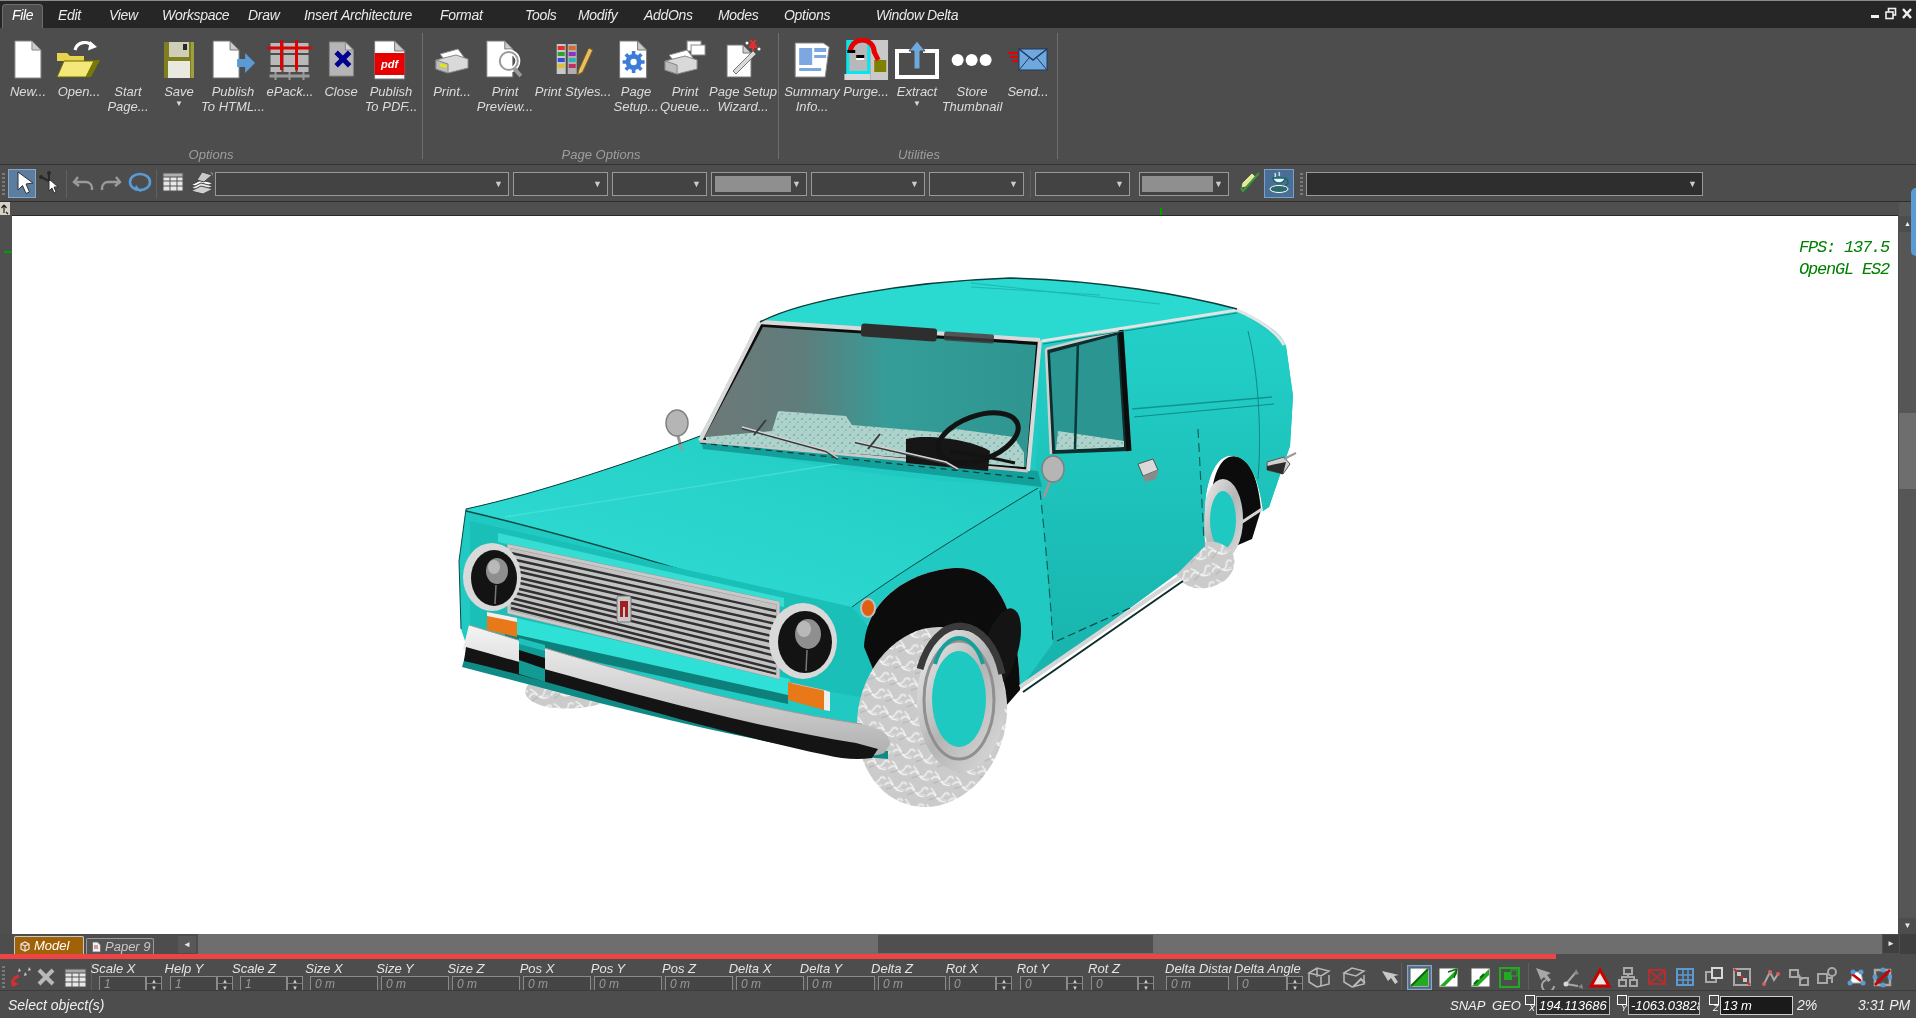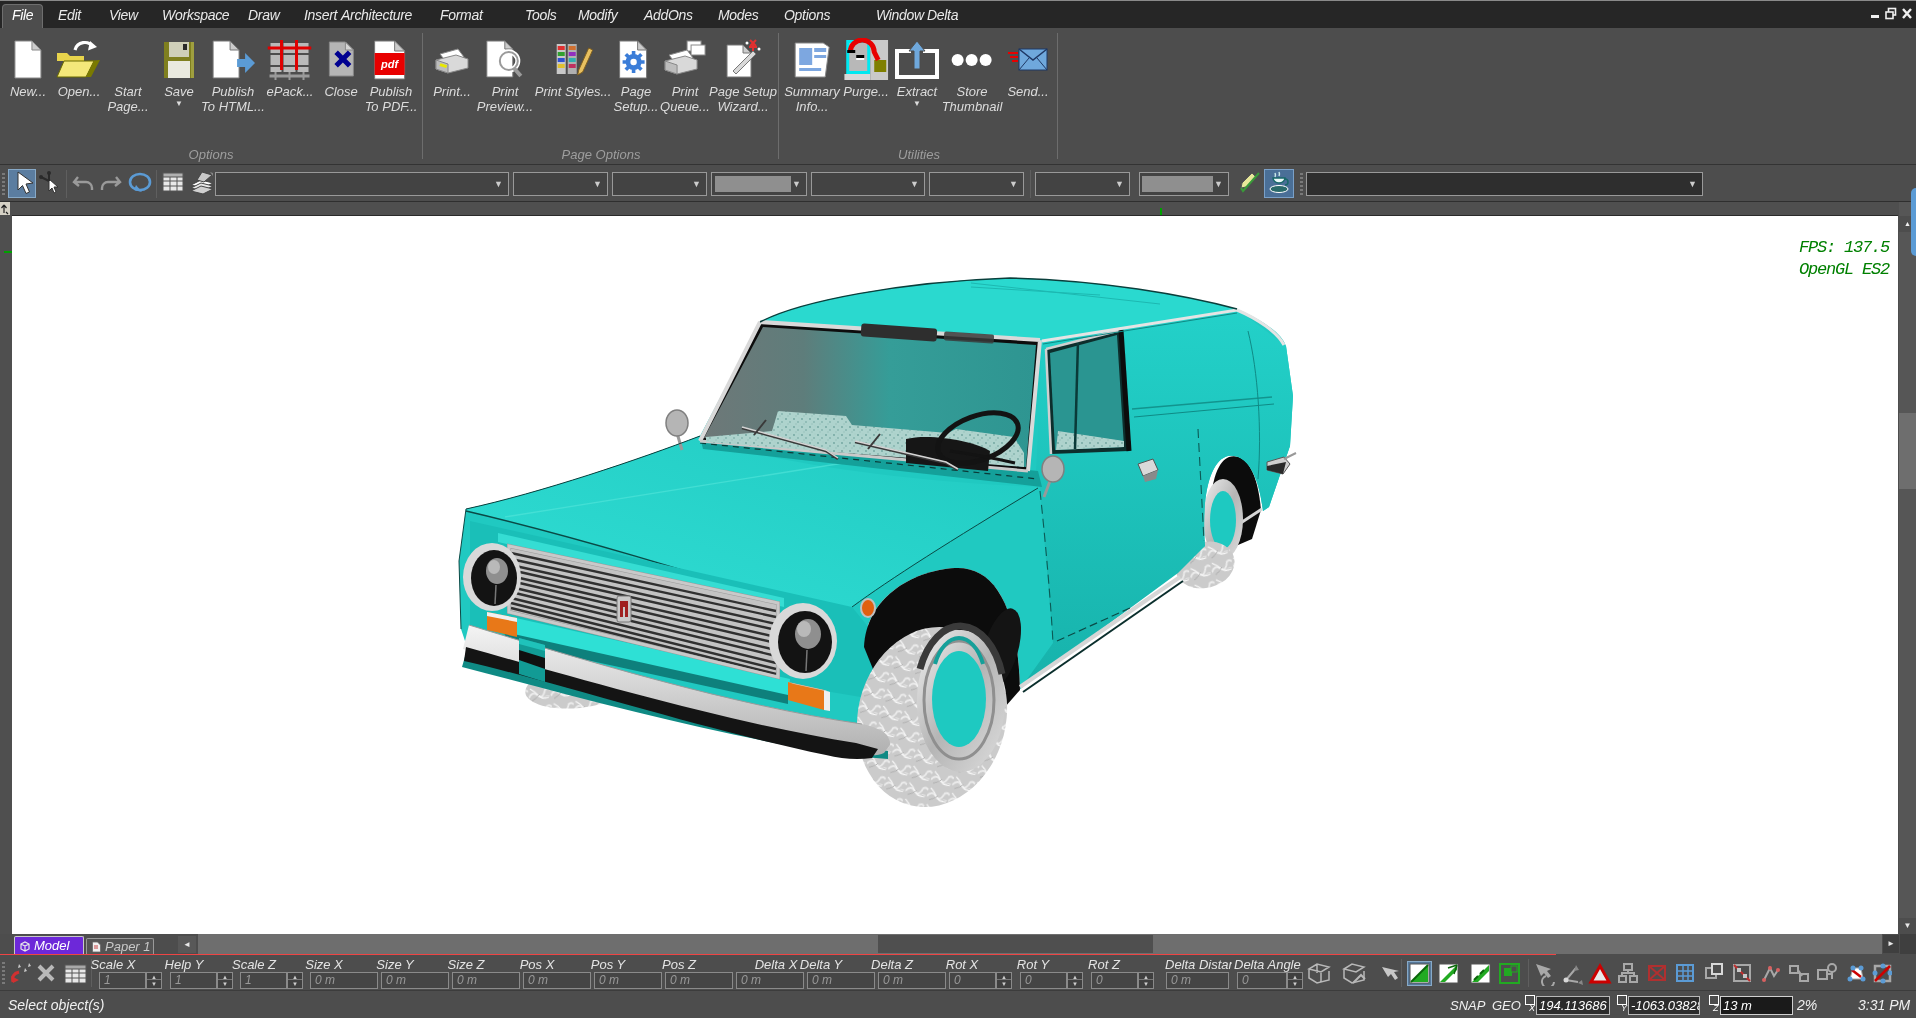--- a/index.html
+++ b/index.html
@@ -26,21 +26,21 @@
 #topstrip{position:absolute;left:0;top:202px;width:1916px;height:13px;background:#4f4f4f;}
 #leftstrip{position:absolute;left:0;top:202px;width:12px;height:733px;background:#4f4f4f;}
 #corner{position:absolute;left:0;top:202px;width:10px;height:13px;background:#d6d2c6;}
 #canvas{position:absolute;left:12px;top:215px;width:1886px;height:719px;background:#ffffff;border-top:1px solid #2a2a2a;}
 #fps{position:absolute;right:9px;top:21px;text-align:right;color:#008000;font-family:"Liberation Mono",monospace;font-size:17px;letter-spacing:-1.2px;line-height:22px;white-space:pre;}
 #vscroll{position:absolute;left:1899px;top:202px;width:17px;height:732px;background:#565656;}
 
 #tabbar{position:absolute;left:0;top:934px;width:1916px;height:20px;background:#4d4d4d;}
 #tabtrack{position:absolute;left:198px;top:0px;width:1684px;height:20px;background:#6e6e6e;}
 
-#inspector{position:absolute;left:0;top:954px;width:1556px;height:36px;background:#4d4d4d;border-top:1px solid #ef4444;}
+#inspector{position:absolute;left:0;top:954px;width:1556px;height:36px;background:#4d4d4d;border-top:5px solid #ef4444;}
 .flabel{position:absolute;top:2px;font-size:13px;color:#e4e4e4;transform:translateX(-50%);white-space:nowrap;}
 .fbox{position:absolute;top:17px;height:17px;background:#454545;border:1px solid #8a8a8a;color:#999;font-size:12px;line-height:15px;padding-left:4px;overflow:hidden;}
 .fspin{position:absolute;top:17px;width:16px;height:17px;background:#3f3f3f;border:1px solid #8a8a8a;}
 .fspin:before{content:"▲";position:absolute;top:0px;left:0;right:0;text-align:center;font-size:6px;color:#ccc;line-height:8px;}
 .fspin:after{content:"▼";position:absolute;bottom:0px;left:0;right:0;text-align:center;font-size:6px;color:#ccc;line-height:8px;border-top:1px solid #777;}
 .isep{position:absolute;top:4px;height:28px;width:1px;background:#3a3a3a;border-right:1px solid #5f5f5f;}
 
 #statusbar{position:absolute;left:0;top:990px;width:1916px;height:28px;background:#4d4d4d;border-top:1px solid #3c3c3c;color:#f0f0f0;font-size:14px;}
 .sbox{position:absolute;top:5px;height:19px;background:#2b2b2b;border:1px solid #b8b8b8;color:#fff;font-size:13px;line-height:17px;padding:0 2px;white-space:nowrap;overflow:hidden;}
 .coordicon{position:absolute;top:4px;width:14px;height:16px;color:#fff;}
@@ -547,27 +547,27 @@
 <div id="vscroll">
 <div style="position:absolute;left:0px;top:14px;width:17px;height:16px;background:#4d4d4d;color:#f0f0f0;font-size:7px;line-height:15px;text-align:center;">▲</div>
 <div style="position:absolute;left:0px;top:211px;width:17px;height:76px;background:#6e6e6e;"></div>
 <div style="position:absolute;left:0px;top:716px;width:17px;height:16px;background:#4d4d4d;color:#e8e8e8;font-size:8px;line-height:16px;text-align:center;">▼</div>
 </div>
 <div style="position:absolute;left:1911px;top:188px;width:5px;height:68px;background:#5b9bd5;border-radius:5px 0 0 5px;"></div>
 
 <div id="tabbar">
 <div id="tabtrack"></div>
 <div style="position:absolute;left:878px;top:1px;width:275px;height:18px;background:#4f4f4f;"></div>
-<div style="position:absolute;left:14px;top:2px;width:70px;height:18px;background:#6d28d9;border:1px solid #c8c8c8;border-bottom:none;border-radius:2px 2px 0 0;color:#fff;font-size:13px;line-height:17px;"><svg width="12" height="12" style="position:absolute;left:4px;top:3px;" viewBox="0 0 12 12">
+<div style="position:absolute;left:14px;top:2px;width:70px;height:18px;background:#a16207;border:1px solid #c8c8c8;border-bottom:none;border-radius:2px 2px 0 0;color:#fff;font-size:13px;line-height:17px;"><svg width="12" height="12" style="position:absolute;left:4px;top:3px;" viewBox="0 0 12 12">
           <path d="M2 4 l4 -2 l4 2 v5 l-4 2 l-4 -2 z M2 4 l4 2 l4 -2 M6 6 v5" fill="none" stroke="#e8e8e8" stroke-width="1.2"></path>
         </svg><span style="margin-left:19px;">Model</span></div>
 <div style="position:absolute;left:86px;top:4px;width:68px;height:16px;background:#545454;border:1px solid #9a9a9a;border-bottom:none;border-radius:2px 2px 0 0;color:#c8c8c8;font-size:13px;line-height:15px;"><svg width="11" height="12" style="position:absolute;left:4px;top:2px;" viewBox="0 0 11 12">
           <path d="M1.5 1 h5 l3 3 v7 h-8 z" fill="#f0f0f0" stroke="#666" stroke-width="0.8"></path>
           <path d="M3 5 h4 M3 7 h4" stroke="#c03030" stroke-width="0.9"></path>
-        </svg><span style="margin-left:18px;">Paper 1</span></div>
+        </svg><span style="margin-left:18px;">Paper 9</span></div>
 <div style="position:absolute;left:178px;top:2px;width:18px;height:17px;background:#585858;color:#e8e8e8;font-size:8px;line-height:17px;text-align:center;">◄</div>
 <div style="position:absolute;left:1883px;top:1px;width:16px;height:18px;background:#3f3f3f;color:#e8e8e8;font-size:8px;line-height:18px;text-align:center;">►</div>
 <div style="position:absolute;left:1900px;top:0;width:16px;height:20px;background:#3f3f3f;"></div>
 </div>
 
 <div id="inspector">
 <div style="position:absolute;left:2px;top:7px;width:3px;height:22px;background:repeating-linear-gradient(to bottom,#7a7a7a 0 2px,#4d4d4d 2px 4px);"></div>
 <svg style="position:absolute;left:9px;top:7px;" width="80" height="24" viewBox="0 0 80 24">
         <g fill="#c8c8c8">
           <path d="M10 2 l2 3 l-3 1 z"></path>
@@ -596,21 +596,21 @@
 <div class="flabel" style="left:395px;">Size Y</div>
       <div class="fbox" style="left:381px;width:68px;">0 m</div>
 <div class="flabel" style="left:466px;">Size Z</div>
       <div class="fbox" style="left:452px;width:68px;">0 m</div>
 <div class="flabel" style="left:537px;">Pos X</div>
       <div class="fbox" style="left:523px;width:68px;">0 m</div>
 <div class="flabel" style="left:608px;">Pos Y</div>
       <div class="fbox" style="left:594px;width:68px;">0 m</div>
 <div class="flabel" style="left:679px;">Pos Z</div>
       <div class="fbox" style="left:665px;width:68px;">0 m</div>
-<div class="flabel" style="left:776px;">Delta X</div>
+<div class="flabel" style="left:750px;">Delta X</div>
       <div class="fbox" style="left:736px;width:68px;">0 m</div>
 <div class="flabel" style="left:821px;">Delta Y</div>
       <div class="fbox" style="left:807px;width:68px;">0 m</div>
 <div class="flabel" style="left:892px;">Delta Z</div>
       <div class="fbox" style="left:878px;width:68px;">0 m</div>
 <div class="flabel" style="left:962px;">Rot X</div>
       <div class="fbox" style="left:949px;width:47px;">0</div>
       <div class="fspin" style="left:996px;"></div>
 <div class="flabel" style="left:1033px;">Rot Y</div>
       <div class="fbox" style="left:1020px;width:47px;">0</div>

